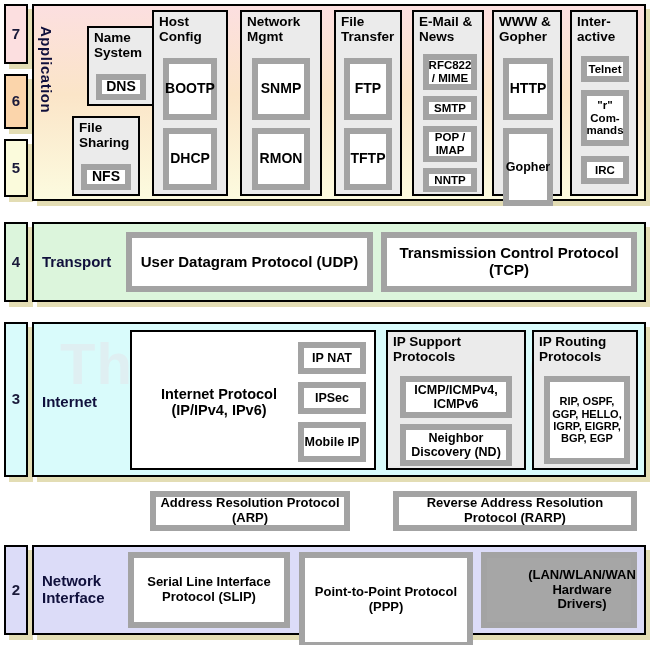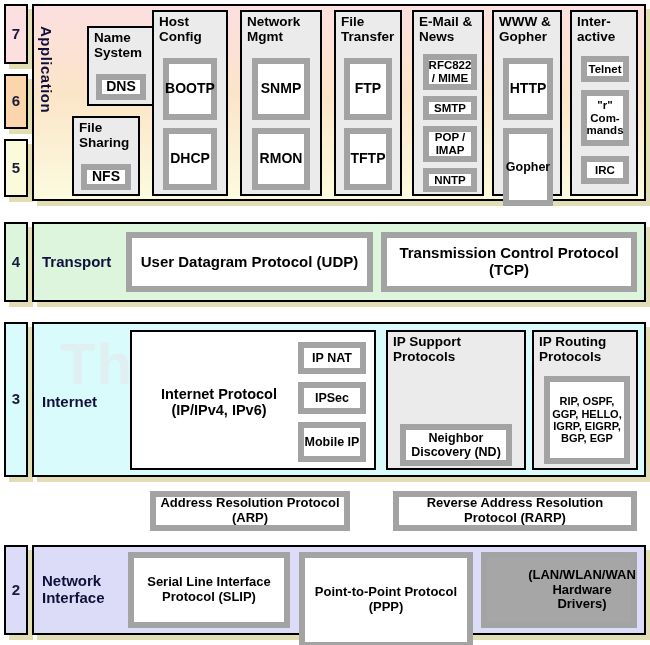--- a/index.html
+++ b/index.html
@@ -233,20 +233,23 @@
   <div class="abs proto ctr md" style="left:166px; top:50px; width:68px; height:32px;">
     <span>IPSec</span>
   </div>
   <div class="abs proto ctr md" style="left:166px; top:90px; width:68px; height:40px;">
     <span>Mobile IP</span>
   </div>
 </div>
 
 <div class="abs group-col" style="left:386px; top:330px; width:140px; height:140px; z-index:2;">
   <div class="group-title">IP Support Protocols</div>
+  <div class="abs proto ctr md" style="left:12px; top:44px; width:112px; height:42px;">
+    <span>ICMP/ICMPv4, ICMPv6</span>
+  </div>
   <div class="abs proto ctr md" style="left:12px; top:92px; width:112px; height:42px;">
     <span>Neighbor Discovery (ND)</span>
   </div>
 </div>
 
 <div class="abs group-col" style="left:532px; top:330px; width:106px; height:140px; z-index:2;">
   <div class="group-title">IP Routing Protocols</div>
   <div class="abs proto ctr" style="left:10px; top:44px; width:86px; height:88px; font-size:11px; font-weight:bold;">
     <span>RIP, OSPF, GGP, HELLO, IGRP, EIGRP, BGP, EGP</span>
   </div>

